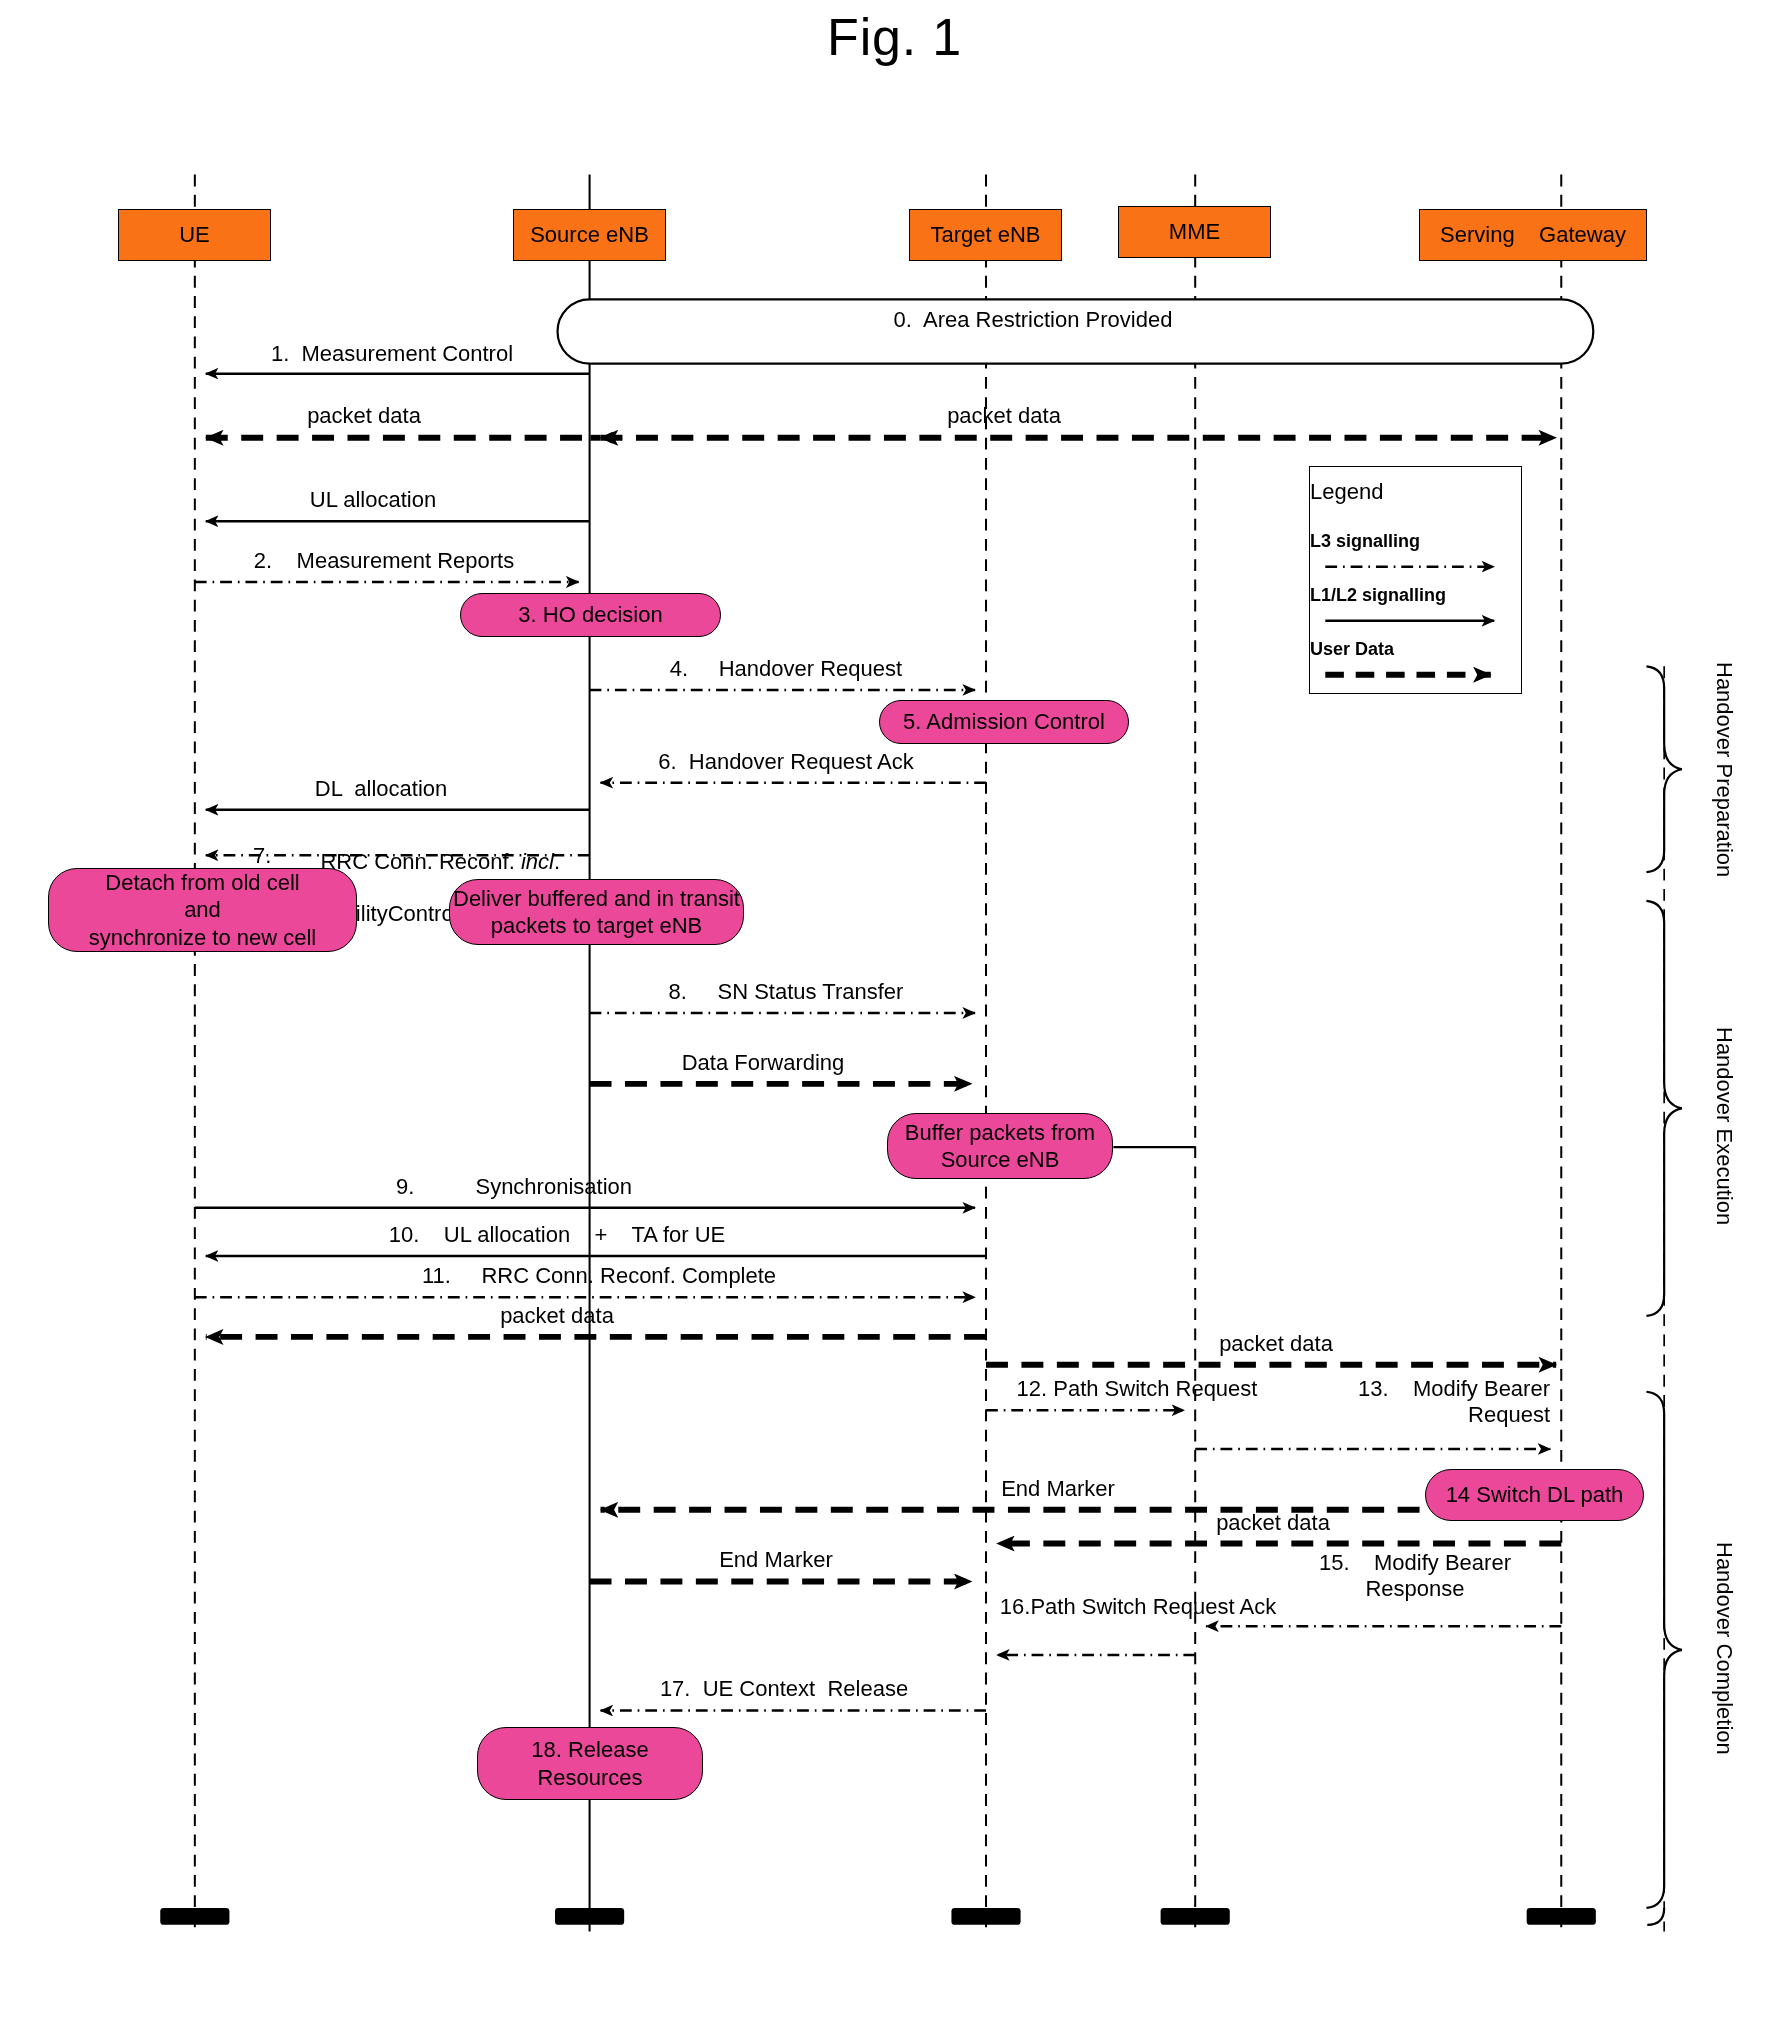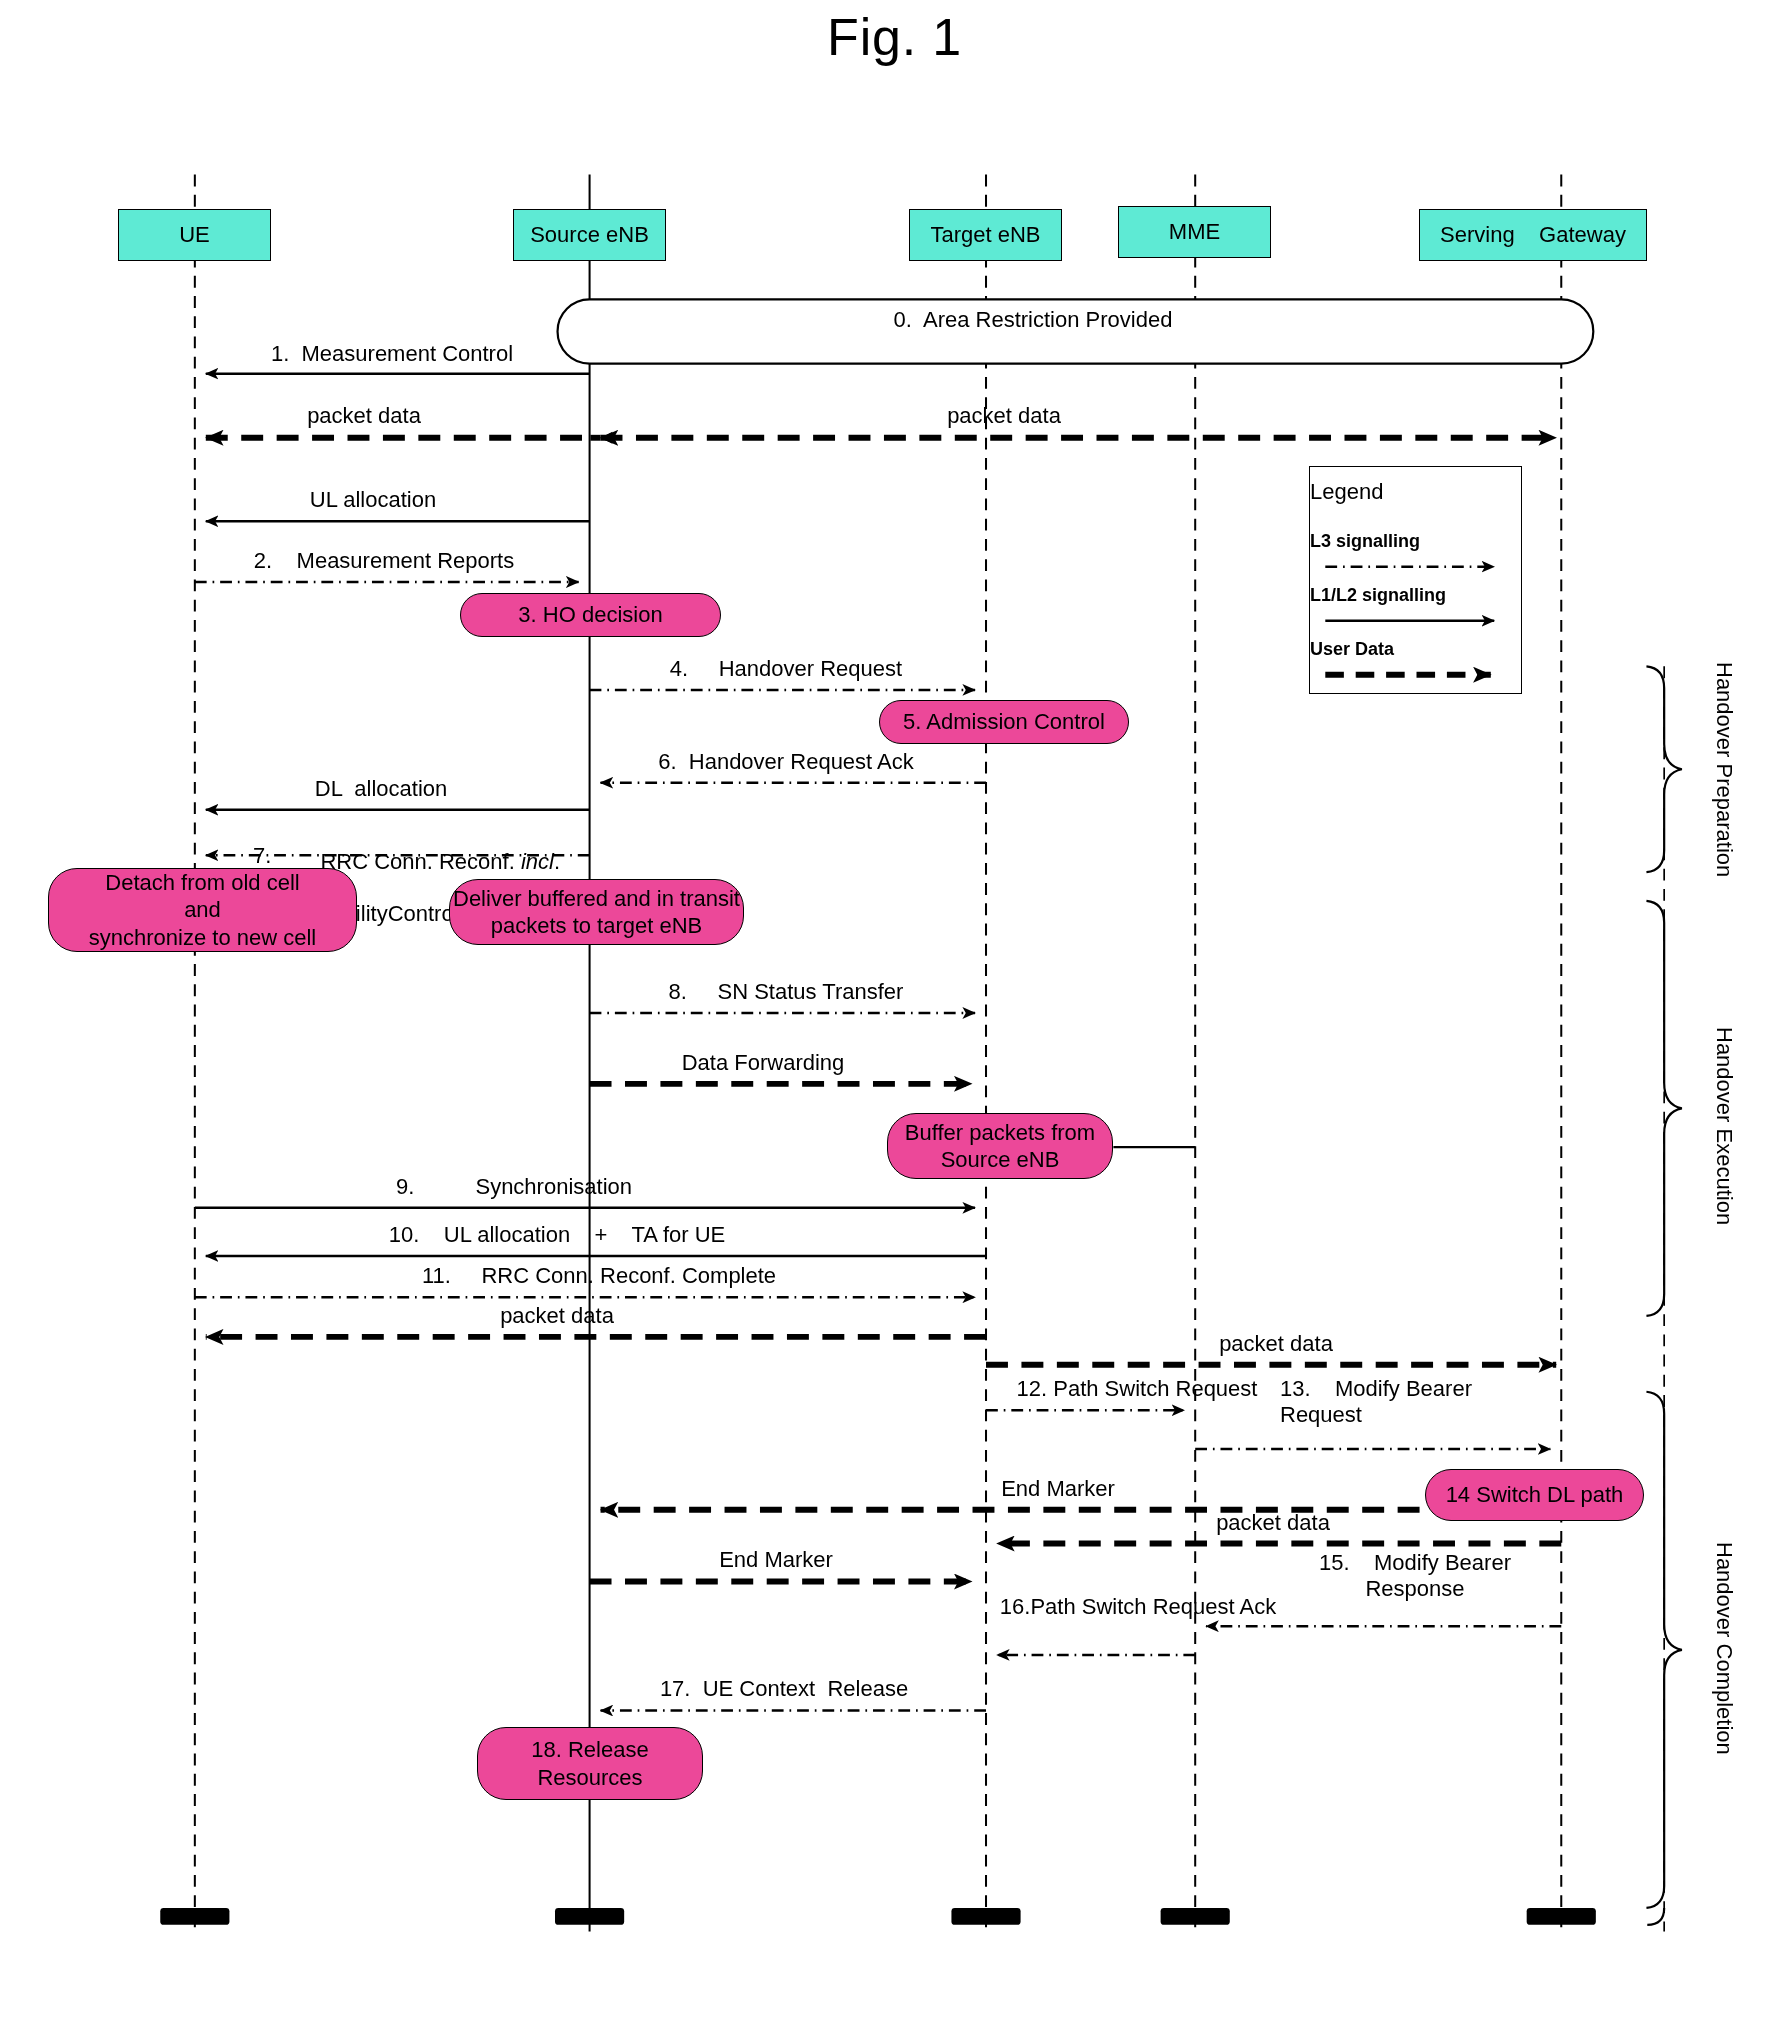--- a/index.html
+++ b/index.html
@@ -6,21 +6,21 @@
   body{width:1789px;height:2037px;position:relative;font-family:"Liberation Sans",sans-serif;color:#000;overflow:hidden;}
   #stage{position:absolute;left:0;top:0;width:1789px;height:1844px;}
   #svg{position:absolute;left:0;top:0;width:1789px;height:2037px;}
 
   .fig-title{
     position:absolute;left:0;top:6.7px;width:1789px;text-align:center;
     font-size:52px;font-weight:400;letter-spacing:0.8px;
   }
 
   .lifebox{
-    position:absolute;border:1.7px solid #000;background:#5eead4;
+    position:absolute;border:1.7px solid #000;background:#f97316;
     display:flex;align-items:center;justify-content:center;
     font-size:22px;white-space:pre;box-sizing:border-box;
   }
 
   .msglabel{
     position:absolute;font-size:22px;white-space:pre;line-height:1.18;
   }
   .msglabel.c{transform:translateX(-50%);text-align:center;}
 
   .note{
@@ -195,21 +195,21 @@
   <div class="msglabel c" style="left:557px;top:1222px;">10.    UL allocation    +    TA for UE</div>
 
   <div class="msglabel c" style="left:555px;top:1263px;margin-left:44px;">11.     RRC Conn. Reconf. Complete</div>
 
   <div class="msglabel c" style="left:557px;top:1303px;">packet data</div>
 
   <div class="msglabel c" style="left:1276px;top:1331px;">packet data</div>
 
   <div class="msglabel c" style="left:1137px;top:1376px;">12. Path Switch Request</div>
 
-  <div class="msglabel c" style="left:1415px;top:1376px;width:270px;text-align:left;">13.    Modify Bearer
+  <div class="msglabel c" style="left:1415px;top:1376px;width:270px;text-align:right;">13.    Modify Bearer
 Request</div>
 
   <div class="msglabel c" style="left:1058px;top:1476px;">End Marker</div>
 
   <div class="msglabel c" style="left:1273px;top:1510px;">packet data</div>
 
   <div class="msglabel c" style="left:776px;top:1547px;">End Marker</div>
 
   <div class="msglabel c" style="left:1415px;top:1550px;width:278px;text-align:center;">15.    Modify Bearer
 Response</div>

